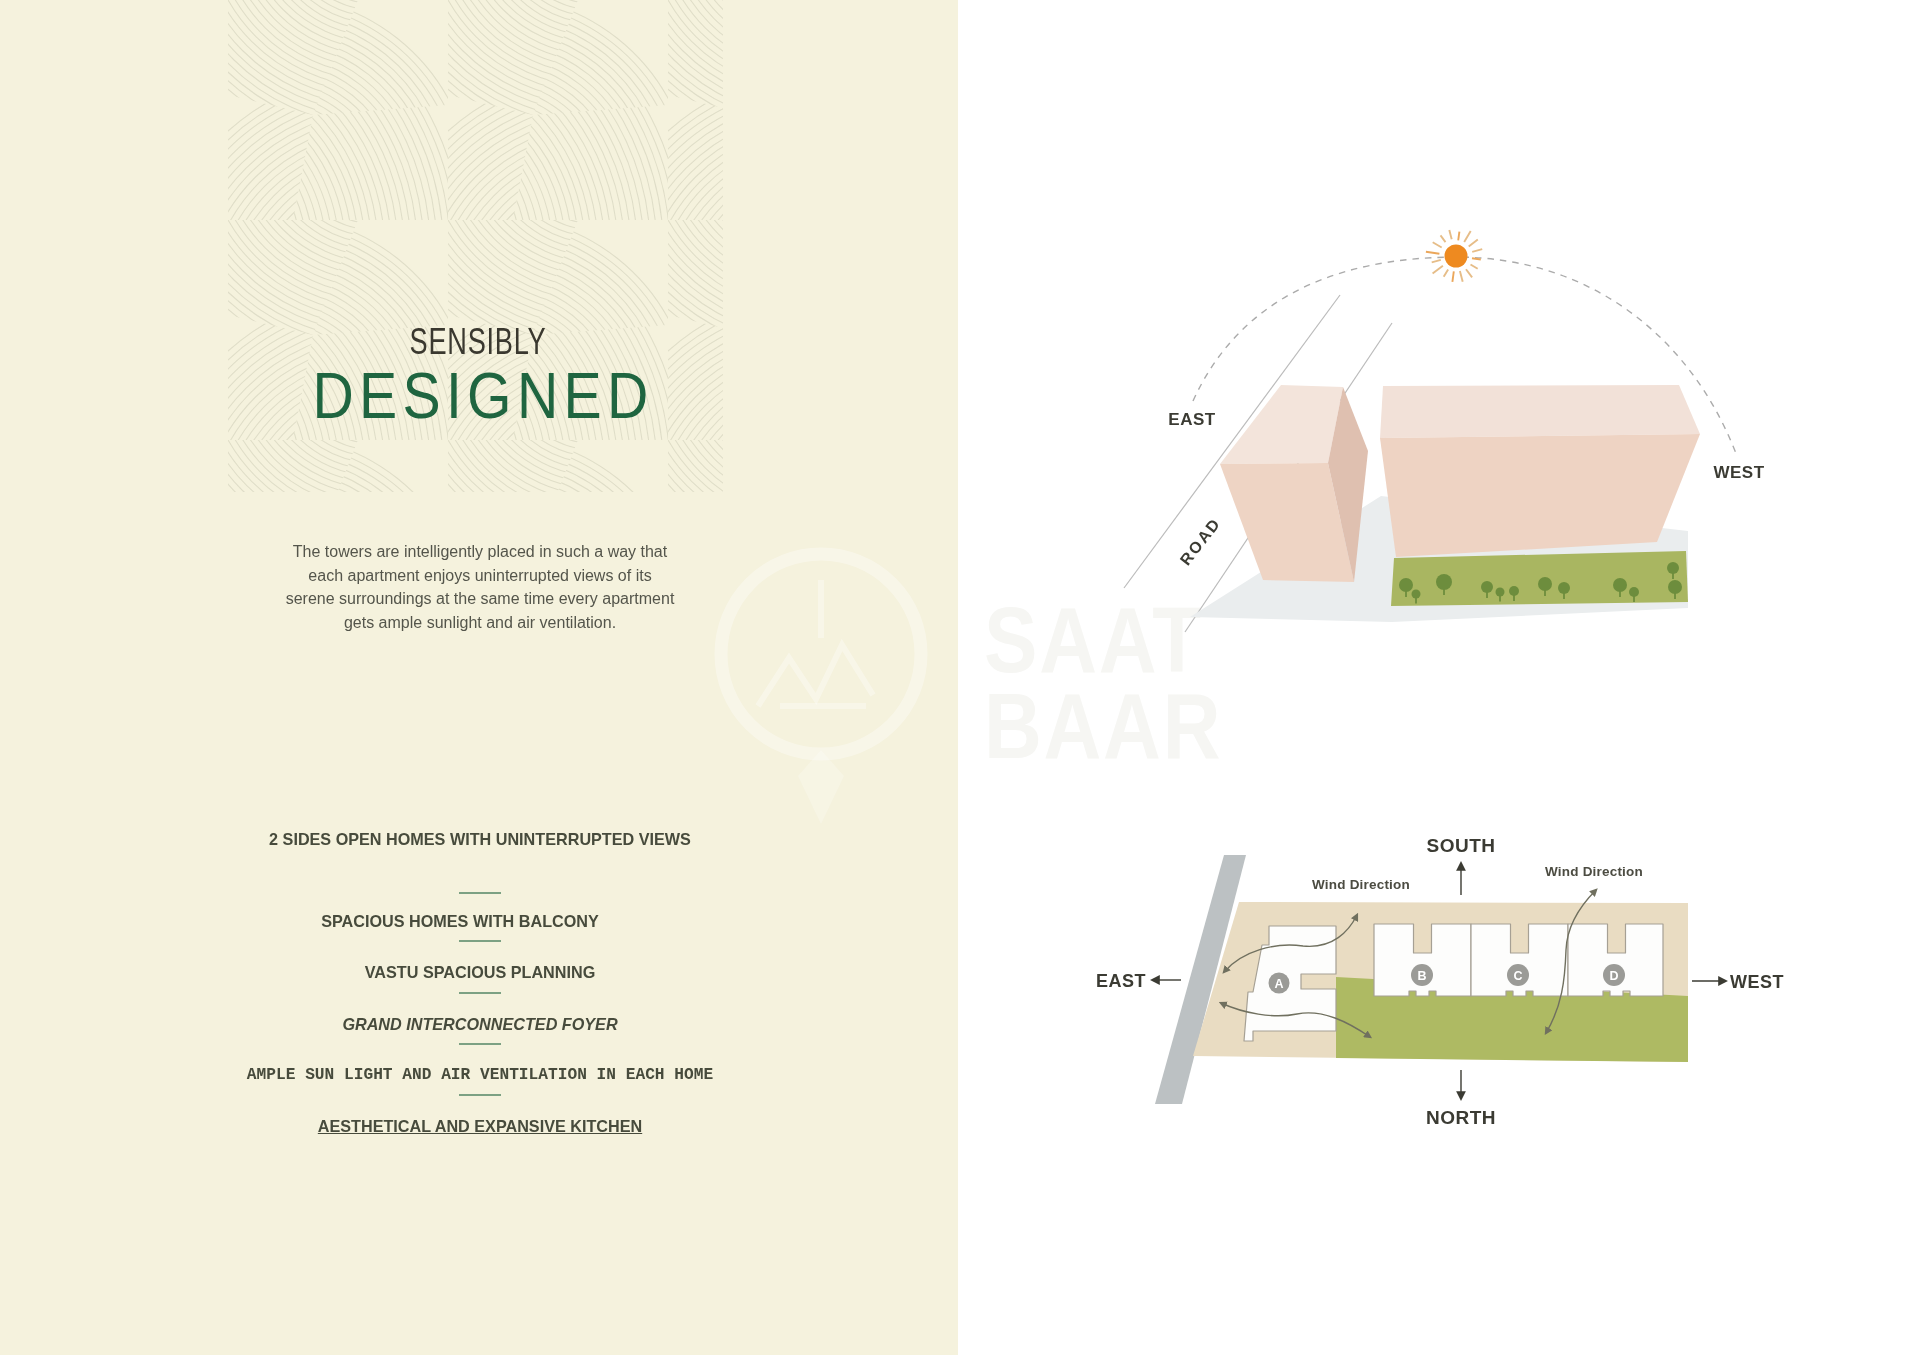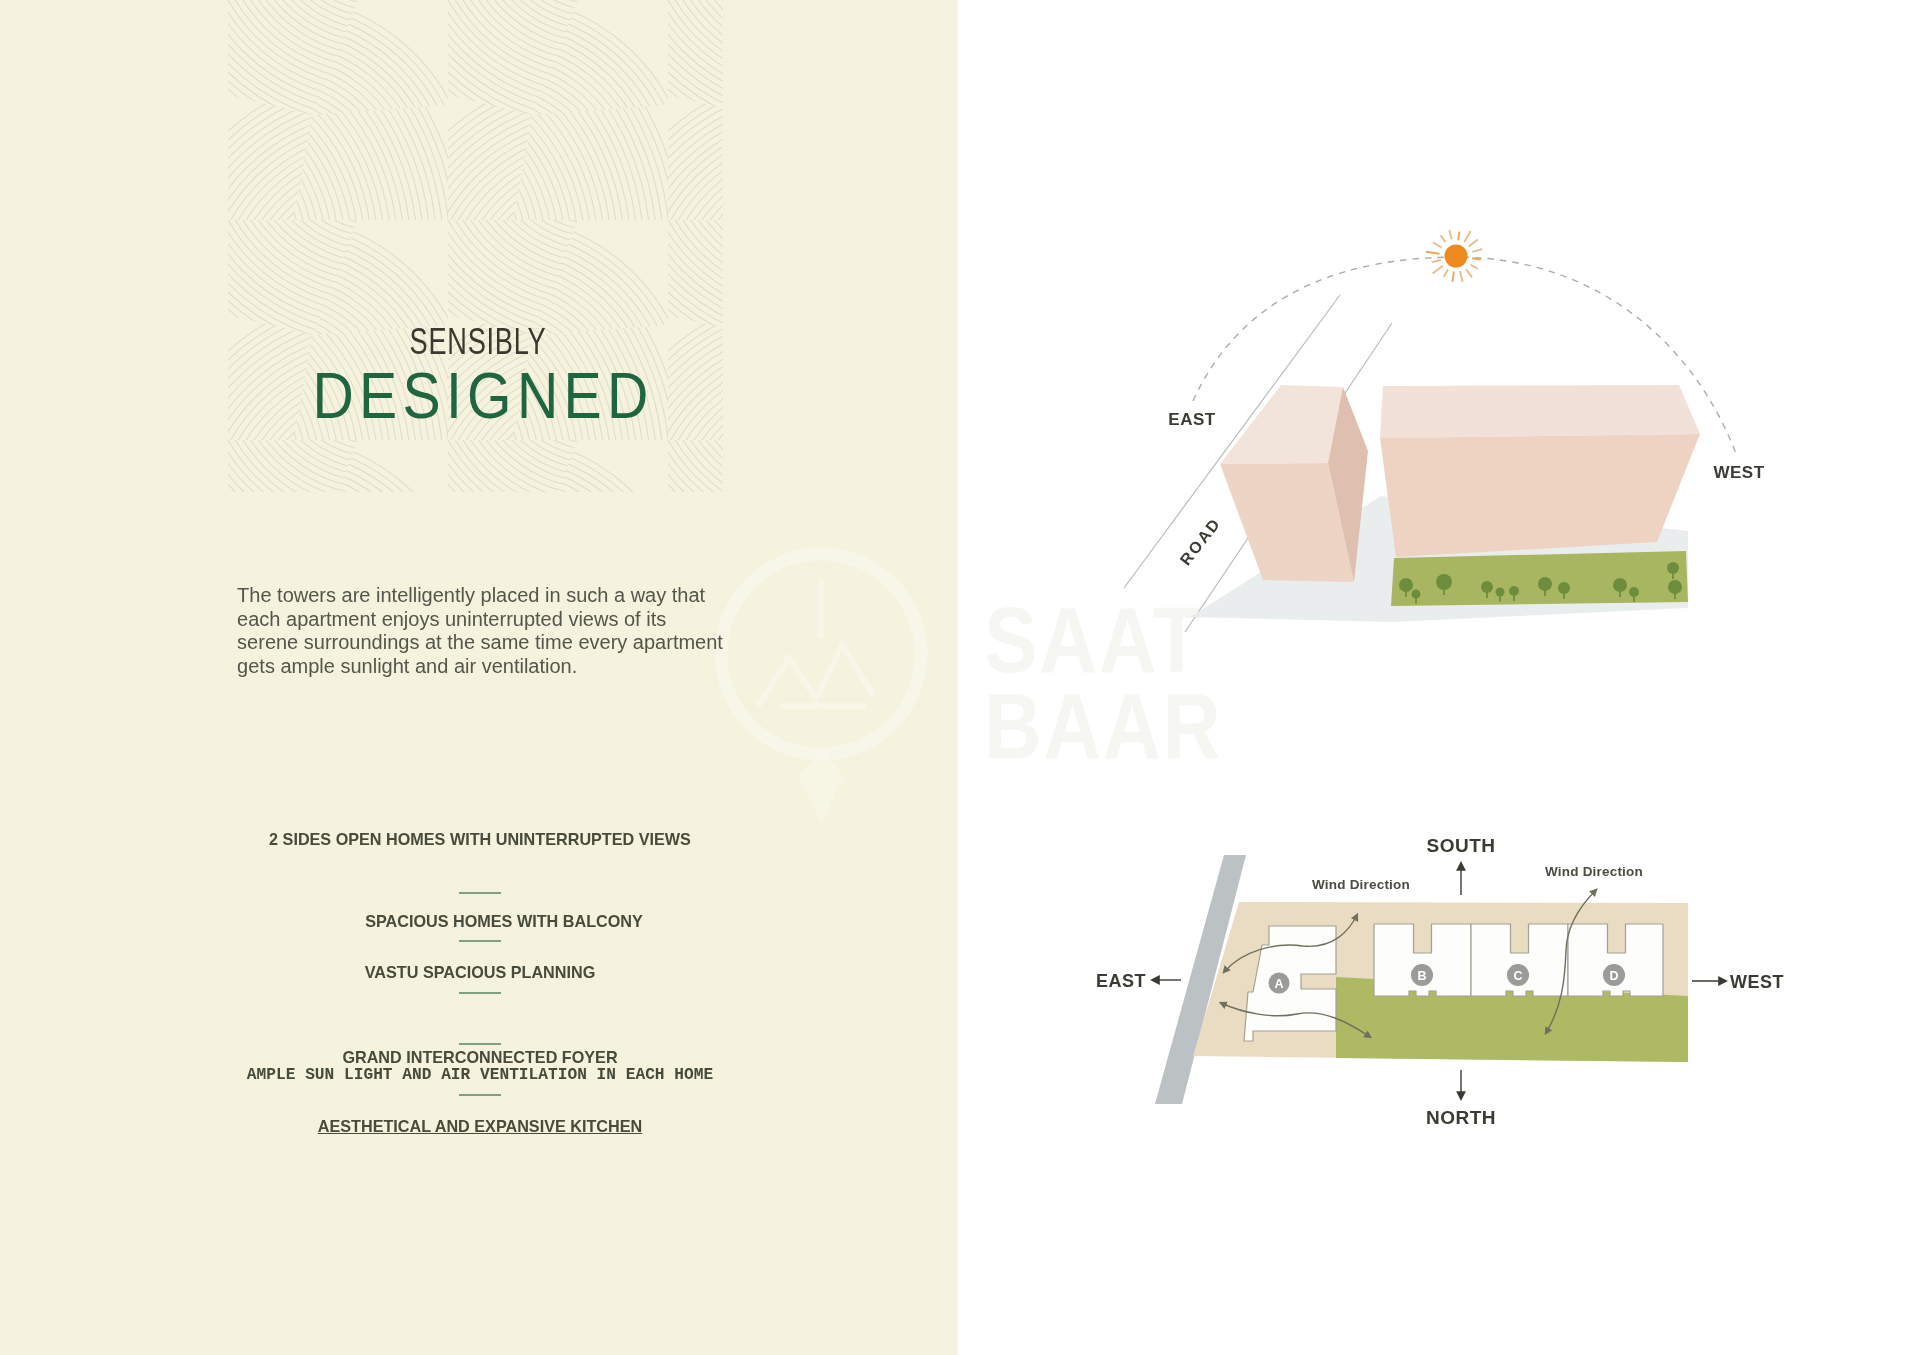--- a/index.html
+++ b/index.html
@@ -171,40 +171,40 @@
 </svg>
 
 <div class="abs" style="left:984px;top:588px;font-size:92px;font-weight:bold;letter-spacing:2px;color:#f6f6f3;transform:scaleX(0.87);transform-origin:0 0;">SAAT</div>
 
 <div class="abs" style="left:984px;top:674px;font-size:92px;font-weight:bold;letter-spacing:2px;color:#f6f6f3;transform:scaleX(0.87);transform-origin:0 0;">BAAR</div>
 
 <div class="abs" style="left:478px;top:321px;font-size:36px;letter-spacing:1px;color:#3a382f;transform:translateX(-50%) scaleX(0.755);white-space:nowrap;">SENSIBLY</div>
 
 <div class="abs" style="left:483px;top:358px;font-size:65px;letter-spacing:6px;color:#1f6540;transform:translateX(-50%) scaleX(0.88);white-space:nowrap;">DESIGNED</div>
 
-<div class="abs ctr" style="left:480px;top:540px;font-size:20px;line-height:23.5px;color:#54554b;margin-top:44px;">
+<div class="abs ctr" style="left:480px;top:540px;font-size:16px;line-height:23.5px;color:#54554b;text-align:center;">
 The towers are intelligently placed in such a way that<br>
 each apartment enjoys uninterrupted views of its<br>
 serene surroundings at the same time every apartment<br>
 gets ample sunlight and air ventilation.
 </div>
 
 <div class="abs ctr li" style="left:480px;top:830px;">2 SIDES OPEN HOMES WITH UNINTERRUPTED VIEWS</div>
 
 <div class="abs" style="left:459px;top:892px;width:42px;height:1.6px;background:#7ca183;"></div>
 
-<div class="abs ctr li" style="left:504px;top:912px;">SPACIOUS HOMES WITH BALCONY</div>
+<div class="abs ctr li" style="left:460px;top:912px;">SPACIOUS HOMES WITH BALCONY</div>
 
 <div class="abs" style="left:459px;top:940px;width:42px;height:1.6px;background:#7ca183;"></div>
 
 <div class="abs ctr li" style="left:480px;top:963px;">VASTU SPACIOUS PLANNING</div>
 
 <div class="abs" style="left:459px;top:992px;width:42px;height:1.6px;background:#7ca183;"></div>
 
-<div class="abs ctr li" style="left:480px;top:1048px;">GRAND INTERCONNECTED FOYER</div>
+<div class="abs ctr li" style="left:480px;top:1015px;font-style:italic;">GRAND INTERCONNECTED FOYER</div>
 
 <div class="abs" style="left:459px;top:1043px;width:42px;height:1.6px;background:#7ca183;"></div>
 
 <div class="abs ctr li" style="left:480px;top:1066px;font-family:Liberation Mono, monospace;">AMPLE SUN LIGHT AND AIR VENTILATION IN EACH HOME</div>
 
 <div class="abs" style="left:459px;top:1094px;width:42px;height:1.6px;background:#7ca183;"></div>
 
 <div class="abs ctr li" style="left:480px;top:1117px;text-decoration:underline;">AESTHETICAL AND EXPANSIVE KITCHEN</div>
 
 <svg class="abs" style="left:0;top:0;" width="1920" height="1355" viewBox="0 0 1920 1355">

